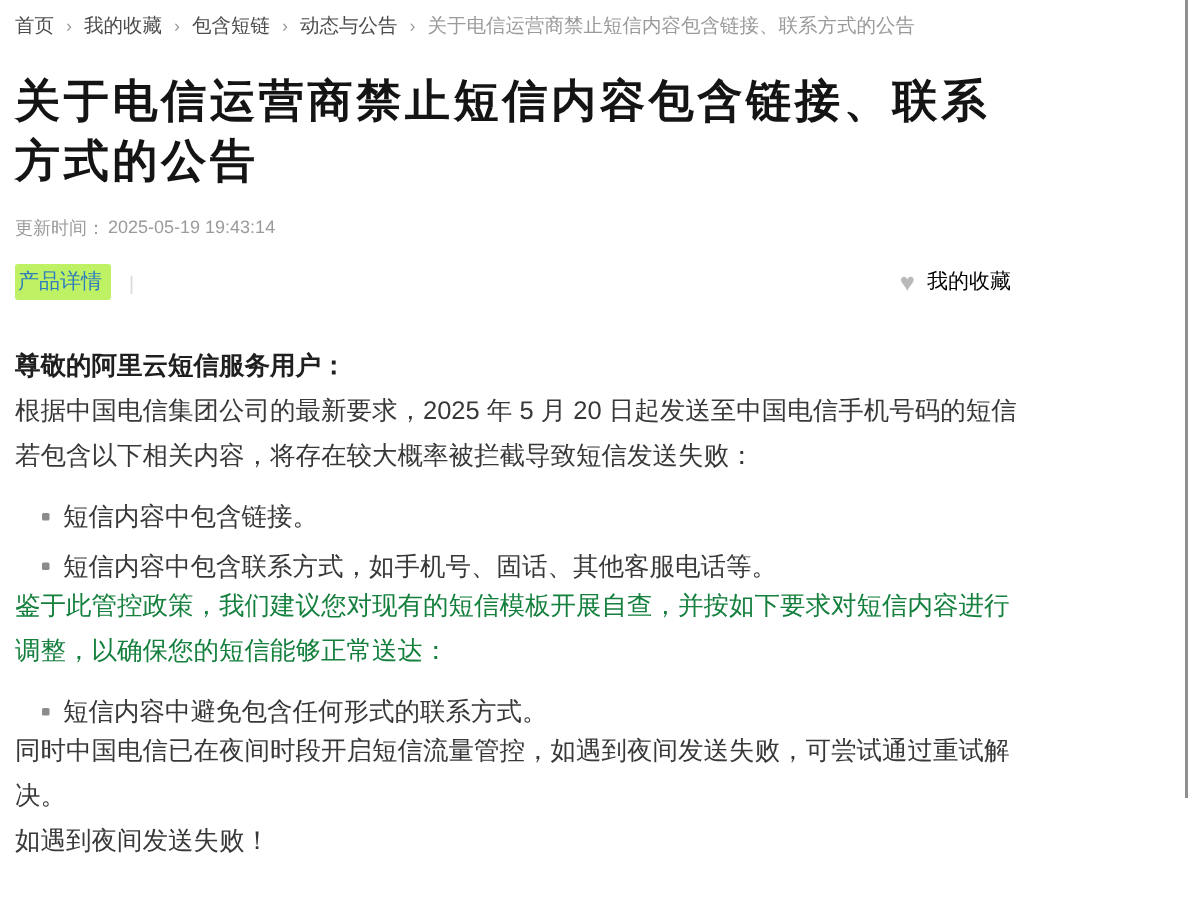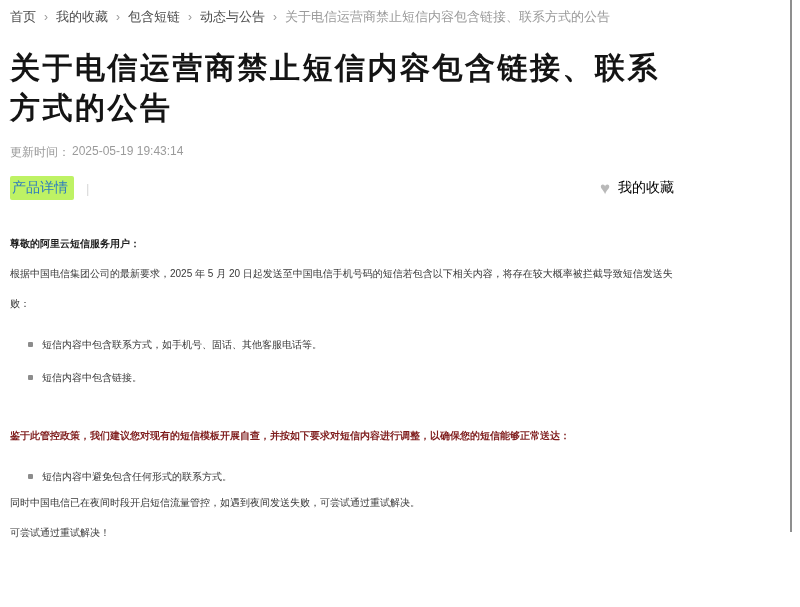--- a/index.html
+++ b/index.html
@@ -92,32 +92,32 @@
     font-size: 17px;
     line-height: 1;
   }
   .fav-label {
     font-size: 14px;
     color: #000000;
   }
   
   .article {
     margin-top: 28px;
-    font-size: 10px;
+    font-size: 17px;
     line-height: 30px;
     color: #383838;
     max-width: 775px;
   }
   .article p { margin: 0; }
   .greeting {
     font-weight: bold;
     color: #1f1f1f;
   }
   .para { margin-top: 21px; }
-  .para.strong { font-weight: bold; color: #7f1d1d; margin-top: 32px; }
+  .para.strong { font-weight: normal; color: #15803d; }
   ul.doc-list {
     list-style: none;
     margin-top: 14px;
     padding-left: 18px;
   }
   ul.doc-list li {
     position: relative;
     padding-left: 14px;
     margin-top: 10px;
     line-height: 23px;
@@ -168,28 +168,28 @@
       <span class="fav-label">我的收藏</span>
     </span>
   </div>
 
   <div class="article">
     <p class="greeting">尊敬的阿里云短信服务用户：</p>
 
     <p class="para">根据中国电信集团公司的最新要求，2025 年 5 月 20 日起发送至中国电信手机号码的短信若包含以下相关内容，将存在较大概率被拦截导致短信发送失败：</p>
 
     <ul class="doc-list">
+      <li>短信内容中包含链接。</li>
       <li>短信内容中包含联系方式，如手机号、固话、其他客服电话等。</li>
-      <li>短信内容中包含链接。</li>
     </ul>
 
     <p class="para strong">鉴于此管控政策，我们建议您对现有的短信模板开展自查，并按如下要求对短信内容进行调整，以确保您的短信能够正常送达：</p>
 
     <ul class="doc-list">
       <li>短信内容中避免包含任何形式的联系方式。</li>
     </ul>
 
     <p class="para">同时中国电信已在夜间时段开启短信流量管控，如遇到夜间发送失败，可尝试通过重试解决。</p>
 
-    <p class="closing">可尝试通过重试解决！</p>
+    <p class="closing">如遇到夜间发送失败！</p>
   </div>
 
 </div>
 
 </body></html>

